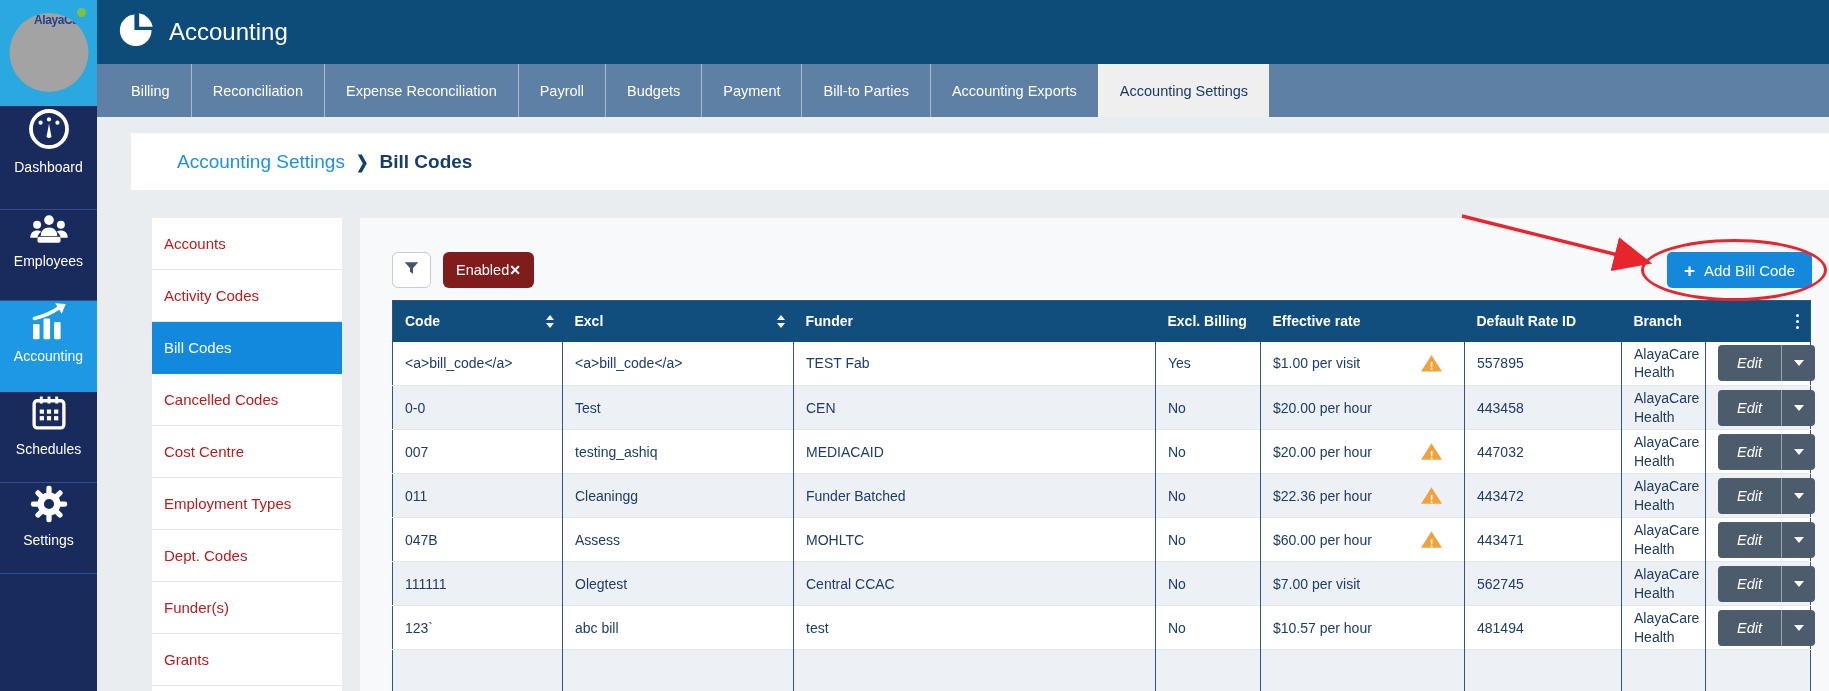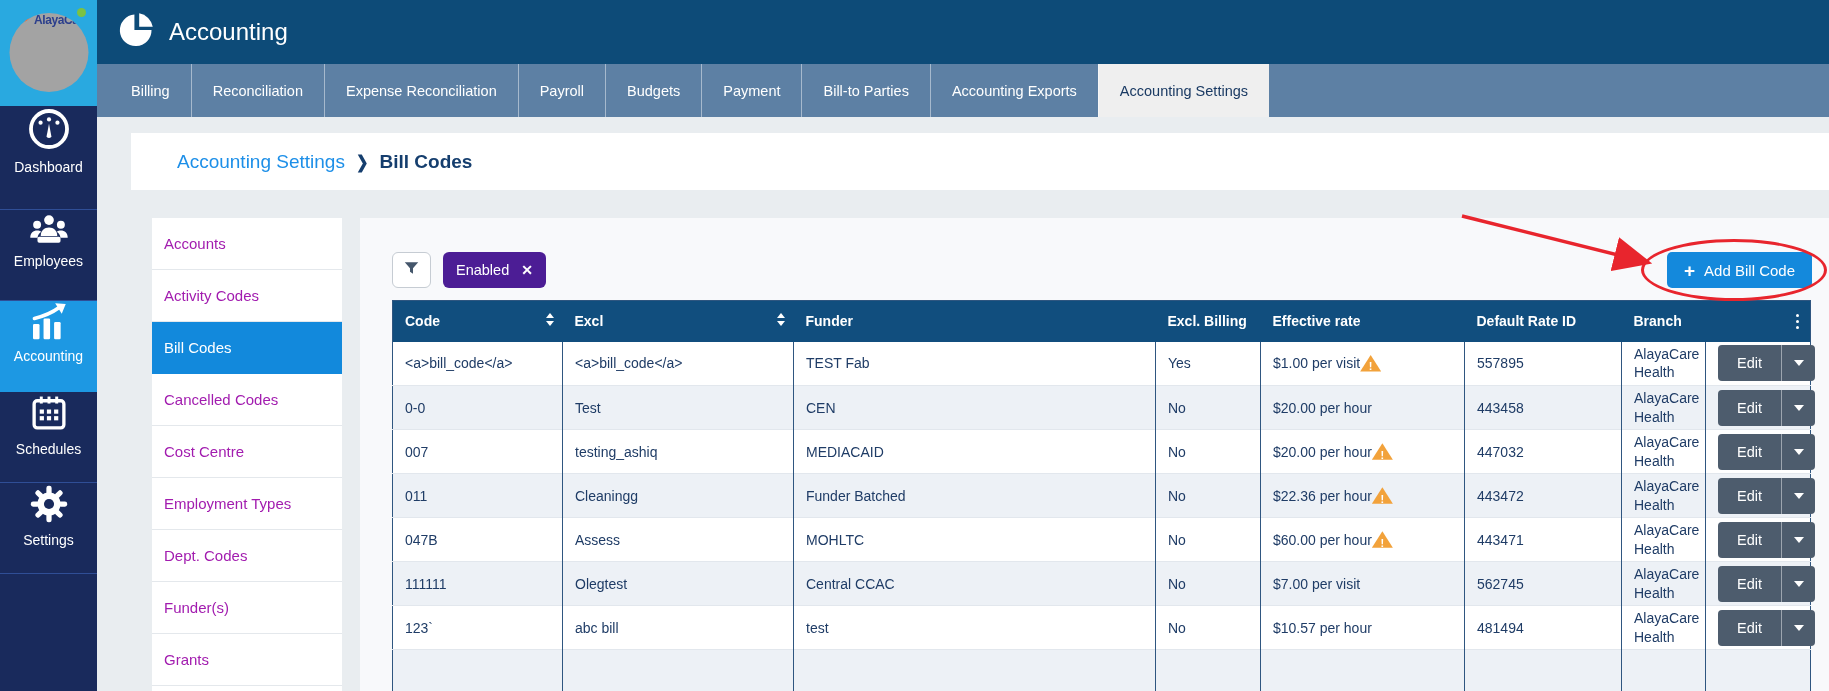--- a/index.html
+++ b/index.html
@@ -39,61 +39,61 @@
 
   
   .breadcrumb-card { position:absolute; left:131px; top:133px; right:0; height:57px; background:#fff;
     display:flex; align-items:center; padding-left:46px; gap:11px; }
   .bc-link { color:#1D8FE8; font-size:19px; cursor:pointer; }
   .bc-sep  { color:#153E6E; font-size:15px; font-weight:700; transform:scaleY(1.15); }
   .bc-current { color:#153E6E; font-size:19px; font-weight:700; }
 
   
   .subnav { position:absolute; left:152px; top:218px; width:190px; bottom:0; background:#fff; }
-  .subnav-item { height:52px; line-height:51px; padding-left:12px; font-size:15px; color:#a21caf;
+  .subnav-item { height:52px; line-height:51px; padding-left:12px; font-size:15px; color:#b91c1c;
     border-bottom:1px solid #E4E8EC; cursor:pointer; white-space:nowrap; }
   .subnav-item.active { background:#1289DC; color:#fff; border-bottom-color:#1289DC; }
 
   
   .main-panel { position:absolute; left:360px; top:218px; right:0; bottom:0; background:#F8F9FB; overflow:hidden; }
   .toolbar { display:flex; align-items:center; padding:34px 17px 0 32px; }
   .filter-btn { width:39px; height:36px; background:#fff; border:1px solid #C6CCD3; border-radius:6px;
     display:flex; align-items:center; justify-content:center; cursor:pointer; }
-  .chip { margin-left:12px; height:36px; background:#4c1d95; border-radius:6px; color:#fff;
-    display:flex; align-items:center; padding:0 13px; font-size:14.5px; gap:12px; }
+  .chip { margin-left:12px; height:36px; background:#7f1d1d; border-radius:6px; color:#fff;
+    display:flex; align-items:center; padding:0 13px; font-size:14.5px; }
   .chip-x { font-weight:700; font-size:14px; cursor:pointer; }
   .add-btn { margin-left:auto; height:36px; background:#1489DC; color:#fff; border:none; border-radius:5px;
     font-size:15px; display:flex; align-items:center; padding:0 17px; gap:9px; cursor:pointer;
     font-family:"Liberation Sans",sans-serif; }
   .add-plus { font-size:19px; font-weight:700; line-height:1; }
 
   
   table.bill-table { margin:12px 0 0 32px; width:1418px; border-collapse:collapse; table-layout:fixed;
     background:#fff; border:1px solid #2F5680; }
   .bill-table thead th { background:#114E7E; color:#fff; font-size:14px; font-weight:700; height:41px;
     text-align:left; padding:0 0 0 12px; }
-  .th-flex { display:flex; justify-content:space-between; padding-right:9px;gap:29px; }
+  .th-flex { display:flex; align-items:center; justify-content:space-between; padding-right:9px;gap:29px; }
   .sort { display:inline-flex; flex-direction:column; gap:3px; cursor:pointer; }
   .sort .up   { width:0; height:0; border:4.5px solid transparent; border-bottom:5.5px solid #fff; border-top:none; }
   .sort .down { width:0; height:0; border:4.5px solid transparent; border-top:5.5px solid #fff; border-bottom:none; }
   .dots { display:inline-flex; flex-direction:column; gap:2.5px; margin-left:auto; padding-right:2px; cursor:pointer; }
   .dots i { width:3.5px; height:3.5px; border-radius:50%; background:#fff; }
   .bill-table tbody td { height:44px; padding:0 8px 0 12px; font-size:14px; color:#1F3C66;
     border-left:1px solid #2F5680; border-top:1px solid #E2E7ED; background:#fff; }
   .bill-table tbody td:first-child { border-left:none; }
   .bill-table tbody tr:first-child td { border-top:none; }
   .bill-table tbody tr:nth-of-type(even) td { background:#EDF1F6; }
-  .rate-flex { display:flex; align-items:center; padding-right:14px; }
+  .rate-flex { display:flex; align-items:center; justify-content:space-between; padding-right:14px; }
   .warn { width:21px; height:18px; flex:0 0 21px; clip-path:polygon(50% 4%, 100% 96%, 0 96%);
     background:#F2A23B; color:#fff; font-size:11px; font-weight:700; text-align:center; line-height:24px; }
   td.branch { line-height:1.32; padding:4px 4px 4px 8px; }
   .split-btn { display:flex; width:97px; height:36px; }
   .edit-main { flex:1; background:#4D5C6D; color:#fff; border:none; border-radius:4px 0 0 4px;
     font-size:14.5px; cursor:pointer; border-right:1px solid rgba(255,255,255,0.45);
-    font-family:"Liberation Sans",sans-serif; }
+    font-family:"Liberation Sans",sans-serif;font-style:italic; }
   .edit-caret { width:33px; background:#4D5C6D; border:none; border-radius:0 4px 4px 0;
     display:flex; align-items:center; justify-content:center; cursor:pointer; }
   .caret { width:0; height:0; border:5px solid transparent; border-top:6px solid #fff; margin-top:5px; }
 
   
   .annot-ellipse { position:absolute; left:1641px; top:239px; width:186px; height:62px;
     border:3px solid #E8252D; border-radius:50%; pointer-events:none; z-index:9; }
   .annot-arrow { position:absolute; left:1450px; top:204px; pointer-events:none; z-index:9; }
 </style>
 </head>

